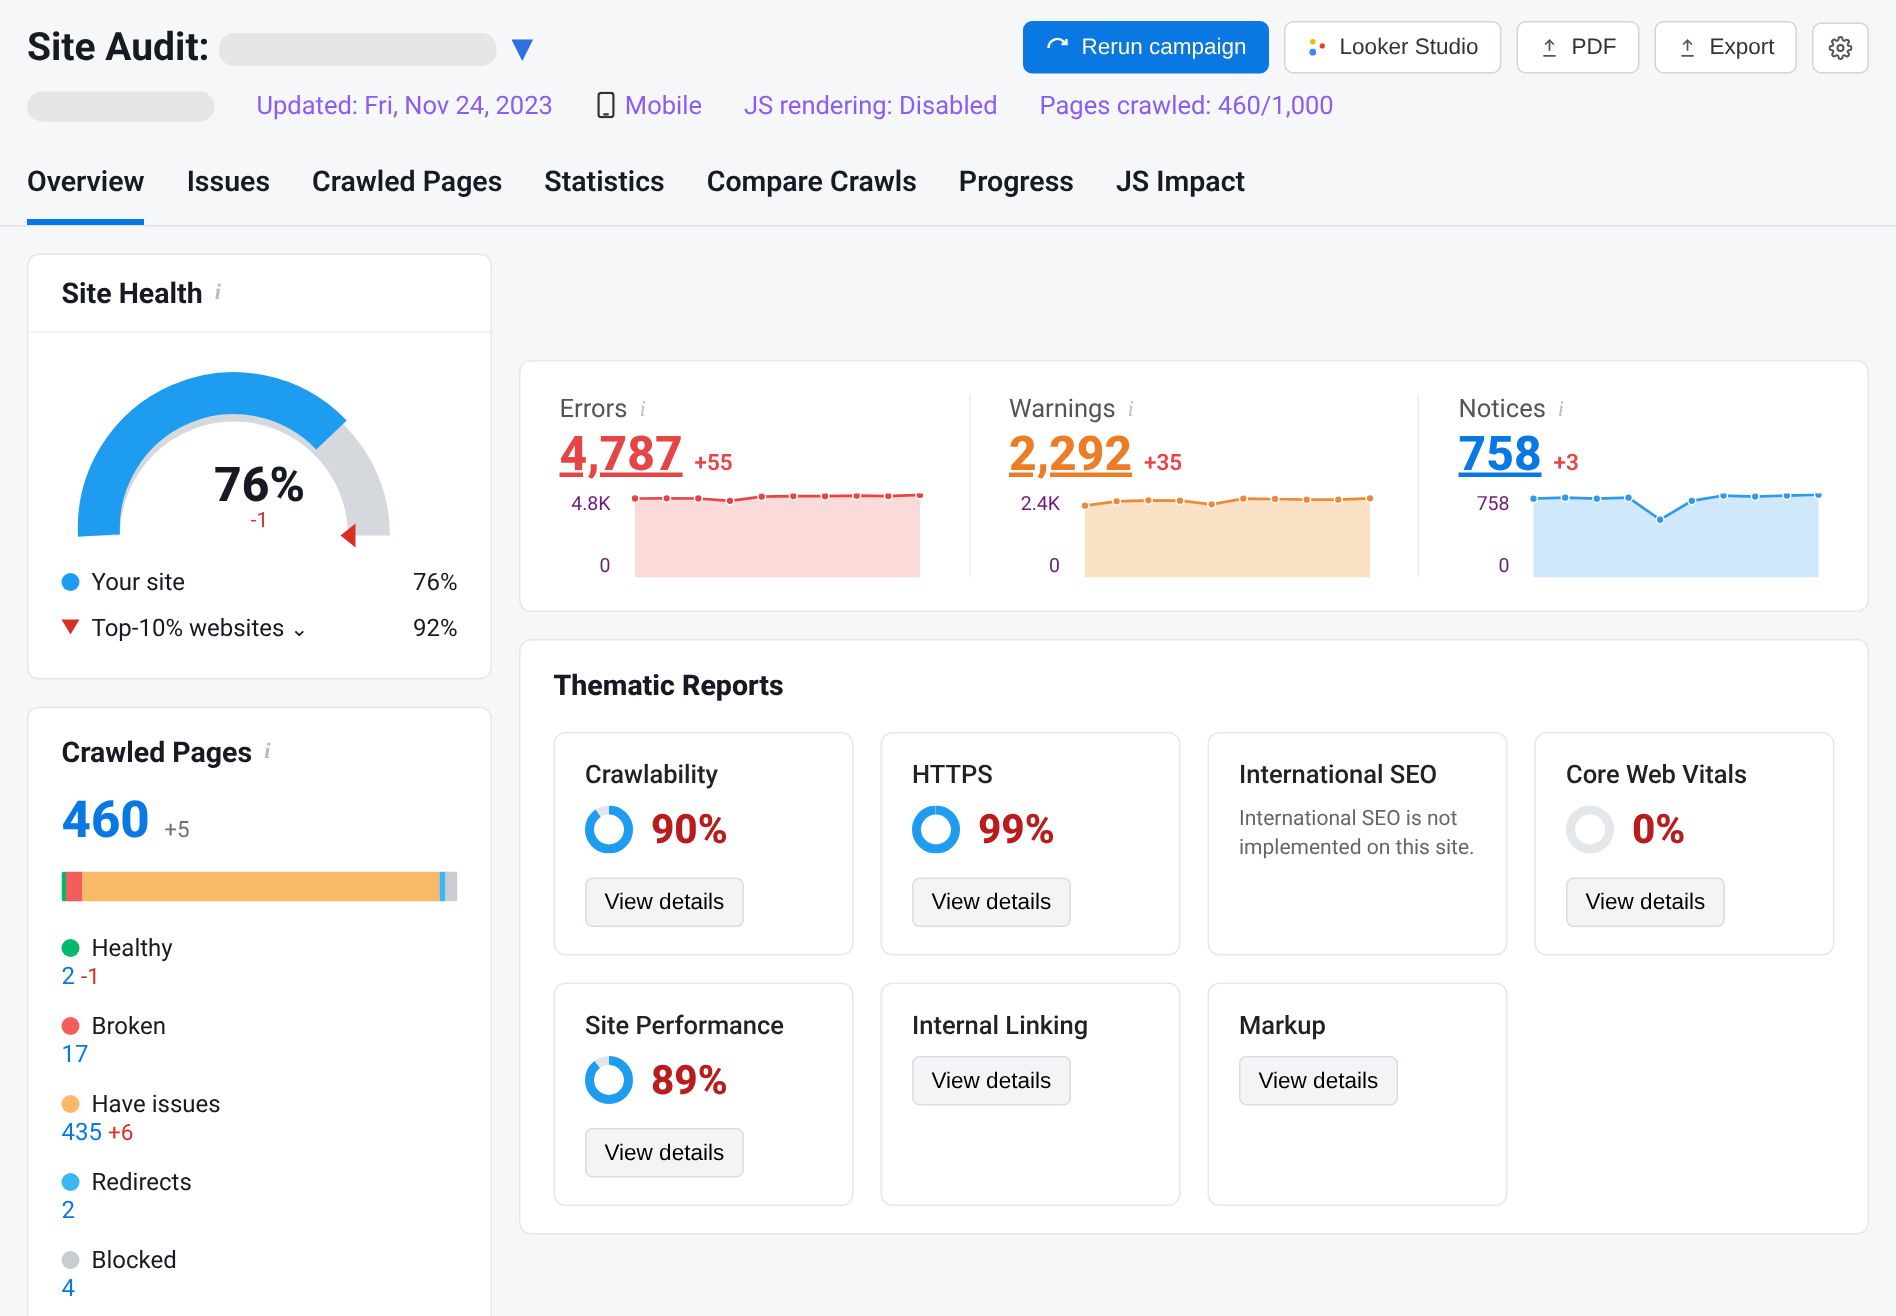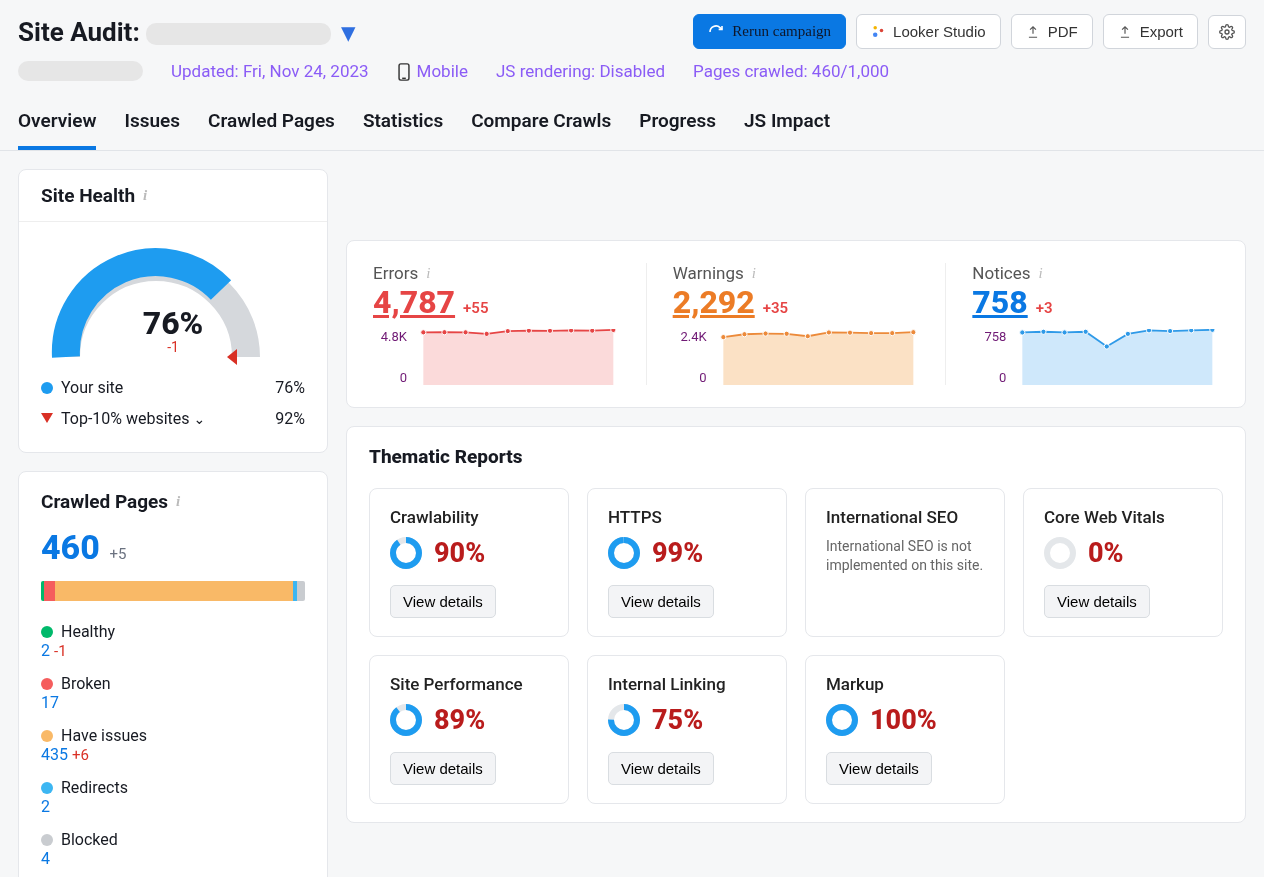--- a/index.html
+++ b/index.html
@@ -34,21 +34,21 @@
     border-radius: 6px;
     padding: 8px 14px;
     font-size: 15px;
     font-weight: 500;
     color: #333;
     display: inline-flex;
     align-items: center;
     gap: 8px;
     cursor: pointer;
   }
-  .btn.primary { background: #0a78e3; border-color: #0a78e3; color: #0f172a; font-family: Liberation Serif, serif; }
+  .btn.primary { background: #0a78e3; border-color: #0a78e3; color: #fef9c3; }
   .btn.icon-only { padding: 8px 10px; }
   .subheader {
     display: flex;
     align-items: center;
     gap: 28px;
     padding: 4px 18px 18px 18px;
     font-size: 17px;
     color: #8b5cf6;
   }
   .redacted.sm { width: 125px; height: 20px; border-radius: 10px; }
@@ -170,21 +170,21 @@
     <svg width="16" height="16" viewBox="0 0 24 24" fill="none" stroke="#555" stroke-width="2">
         <circle cx="12" cy="12" r="3"></circle>
         <path d="M19.4 15a1.7 1.7 0 0 0 .34 1.87l.06.06a2 2 0 1 1-2.83 2.83l-.06-.06a1.7 1.7 0 0 0-1.87-.34 1.7 1.7 0 0 0-1 1.56V21a2 2 0 1 1-4 0v-.09a1.7 1.7 0 0 0-1-1.56 1.7 1.7 0 0 0-1.87.34l-.06.06a2 2 0 1 1-2.83-2.83l.06-.06a1.7 1.7 0 0 0 .34-1.87 1.7 1.7 0 0 0-1.56-1H3a2 2 0 1 1 0-4h.09a1.7 1.7 0 0 0 1.56-1 1.7 1.7 0 0 0-.34-1.87l-.06-.06a2 2 0 1 1 2.83-2.83l.06.06a1.7 1.7 0 0 0 1.87.34H9a1.7 1.7 0 0 0 1-1.56V3a2 2 0 1 1 4 0v.09a1.7 1.7 0 0 0 1 1.56 1.7 1.7 0 0 0 1.87-.34l.06-.06a2 2 0 1 1 2.83 2.83l-.06.06a1.7 1.7 0 0 0-.34 1.87V9a1.7 1.7 0 0 0 1.56 1H21a2 2 0 1 1 0 4h-.09a1.7 1.7 0 0 0-1.56 1z"></path>
       </svg>
   </button>
 </div>
 
 <div class="subheader">
   <span class="redacted sm"></span>
   <span>Updated: Fri, Nov 24, 2023</span>
-  <span style="display:flex;align-items:flex-end;gap:6px;">
+  <span style="display:flex;align-items:flex-start;gap:6px;">
     <svg width="14" height="18" viewBox="0 0 14 20" fill="none" stroke="#333" stroke-width="1.6">
         <rect x="1.5" y="1" width="11" height="18" rx="2"></rect>
         <line x1="5" y1="17" x2="9" y2="17"></line>
       </svg>
     <span>Mobile</span>
   </span>
   <span>JS rendering: Disabled</span>
   <span>Pages crawled: 460/1,000</span>
 </div>
 
@@ -384,30 +384,18 @@
   </svg>
               <span class="th-val">0%</span>
             </div><button class="btn-sm">View details</button></div>
           <div class="th-card"><div class="th-title">Site Performance</div><div class="th-val-row">
               <svg width="32" height="32" viewBox="0 0 32 32">
     <circle cx="16" cy="16" r="13" stroke="#e4e7ea" stroke-width="6" fill="none"></circle>
     <circle cx="16" cy="16" r="13" stroke="#1e9cf0" stroke-width="6" fill="none" stroke-dasharray="81.68140899333463" stroke-dashoffset="8.984954989266807" transform="rotate(-90 16 16)" stroke-linecap="butt"></circle>
   </svg>
               <span class="th-val">89%</span>
             </div><button class="btn-sm">View details</button></div>
-          <div class="th-card"><div class="th-title">Internal Linking</div><div class="th-val-row">
-              <svg width="32" height="32" viewBox="0 0 32 32">
-    <circle cx="16" cy="16" r="13" stroke="#e4e7ea" stroke-width="6" fill="none"></circle>
-    <circle cx="16" cy="16" r="13" stroke="#1e9cf0" stroke-width="6" fill="none" stroke-dasharray="81.68140899333463" stroke-dashoffset="20.420352248333657" transform="rotate(-90 16 16)" stroke-linecap="butt"></circle>
-  </svg>
-              <span class="th-val">75%</span>
-            </div><button class="btn-sm">View details</button></div>
-          <div class="th-card"><div class="th-title">Markup</div><div class="th-val-row">
-              <svg width="32" height="32" viewBox="0 0 32 32">
-    <circle cx="16" cy="16" r="13" stroke="#e4e7ea" stroke-width="6" fill="none"></circle>
-    <circle cx="16" cy="16" r="13" stroke="#1e9cf0" stroke-width="6" fill="none" stroke-dasharray="81.68140899333463" stroke-dashoffset="0" transform="rotate(-90 16 16)" stroke-linecap="butt"></circle>
-  </svg>
-              <span class="th-val">100%</span>
-            </div><button class="btn-sm">View details</button></div>
+          <div class="th-card"><div class="th-title">Internal Linking</div><button class="btn-sm">View details</button></div>
+          <div class="th-card"><div class="th-title">Markup</div><button class="btn-sm">View details</button></div>
         </div>
     </div>
   </div>
 </div>
 
 </body></html>

